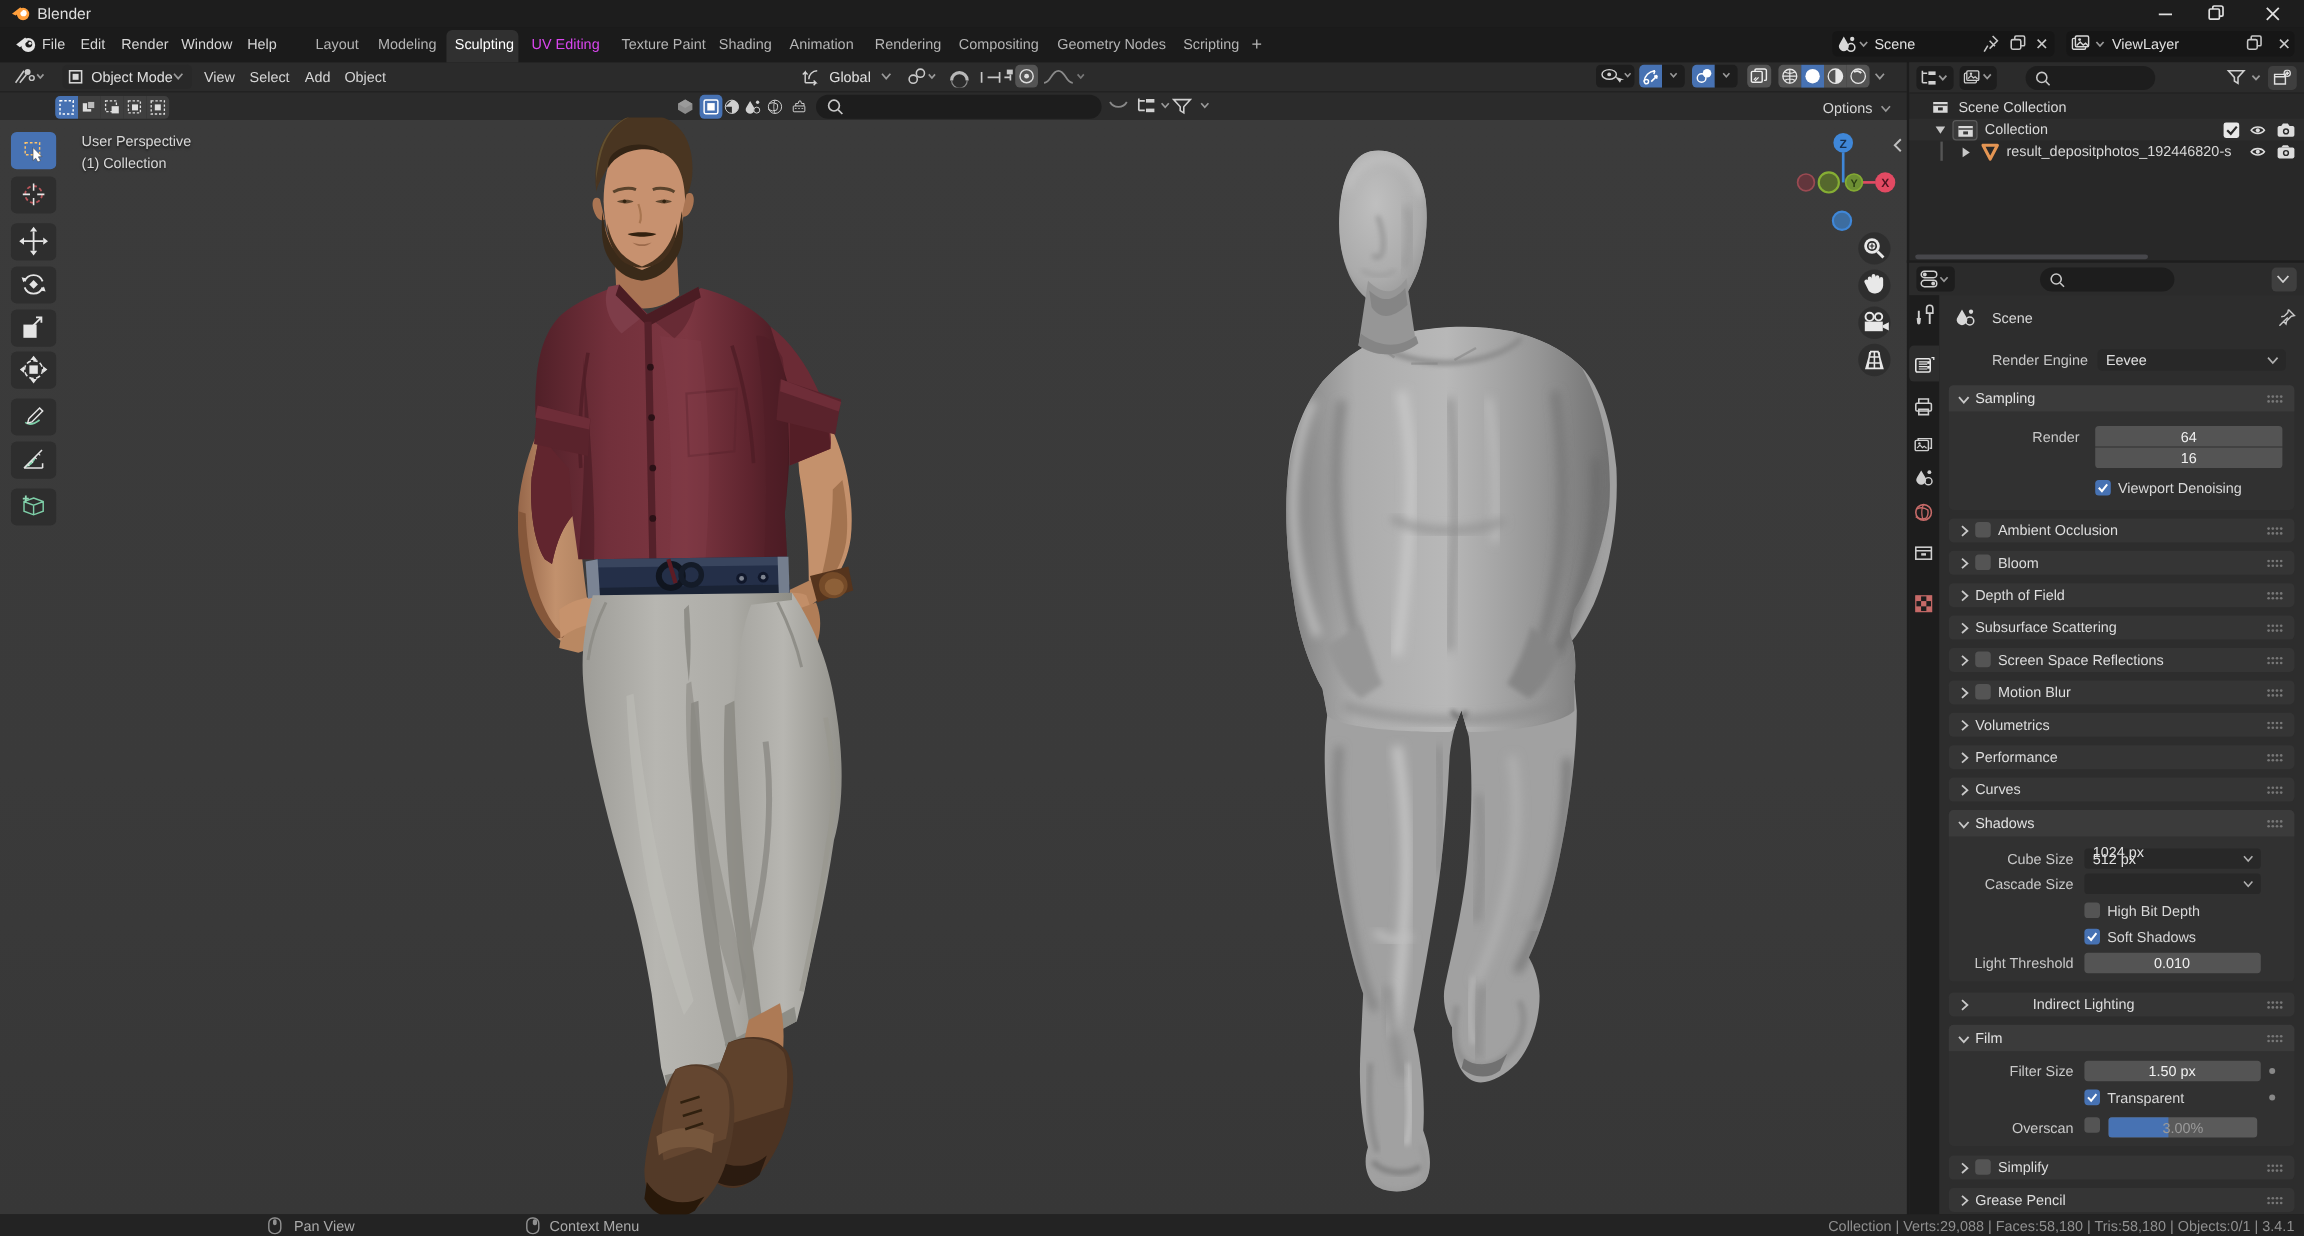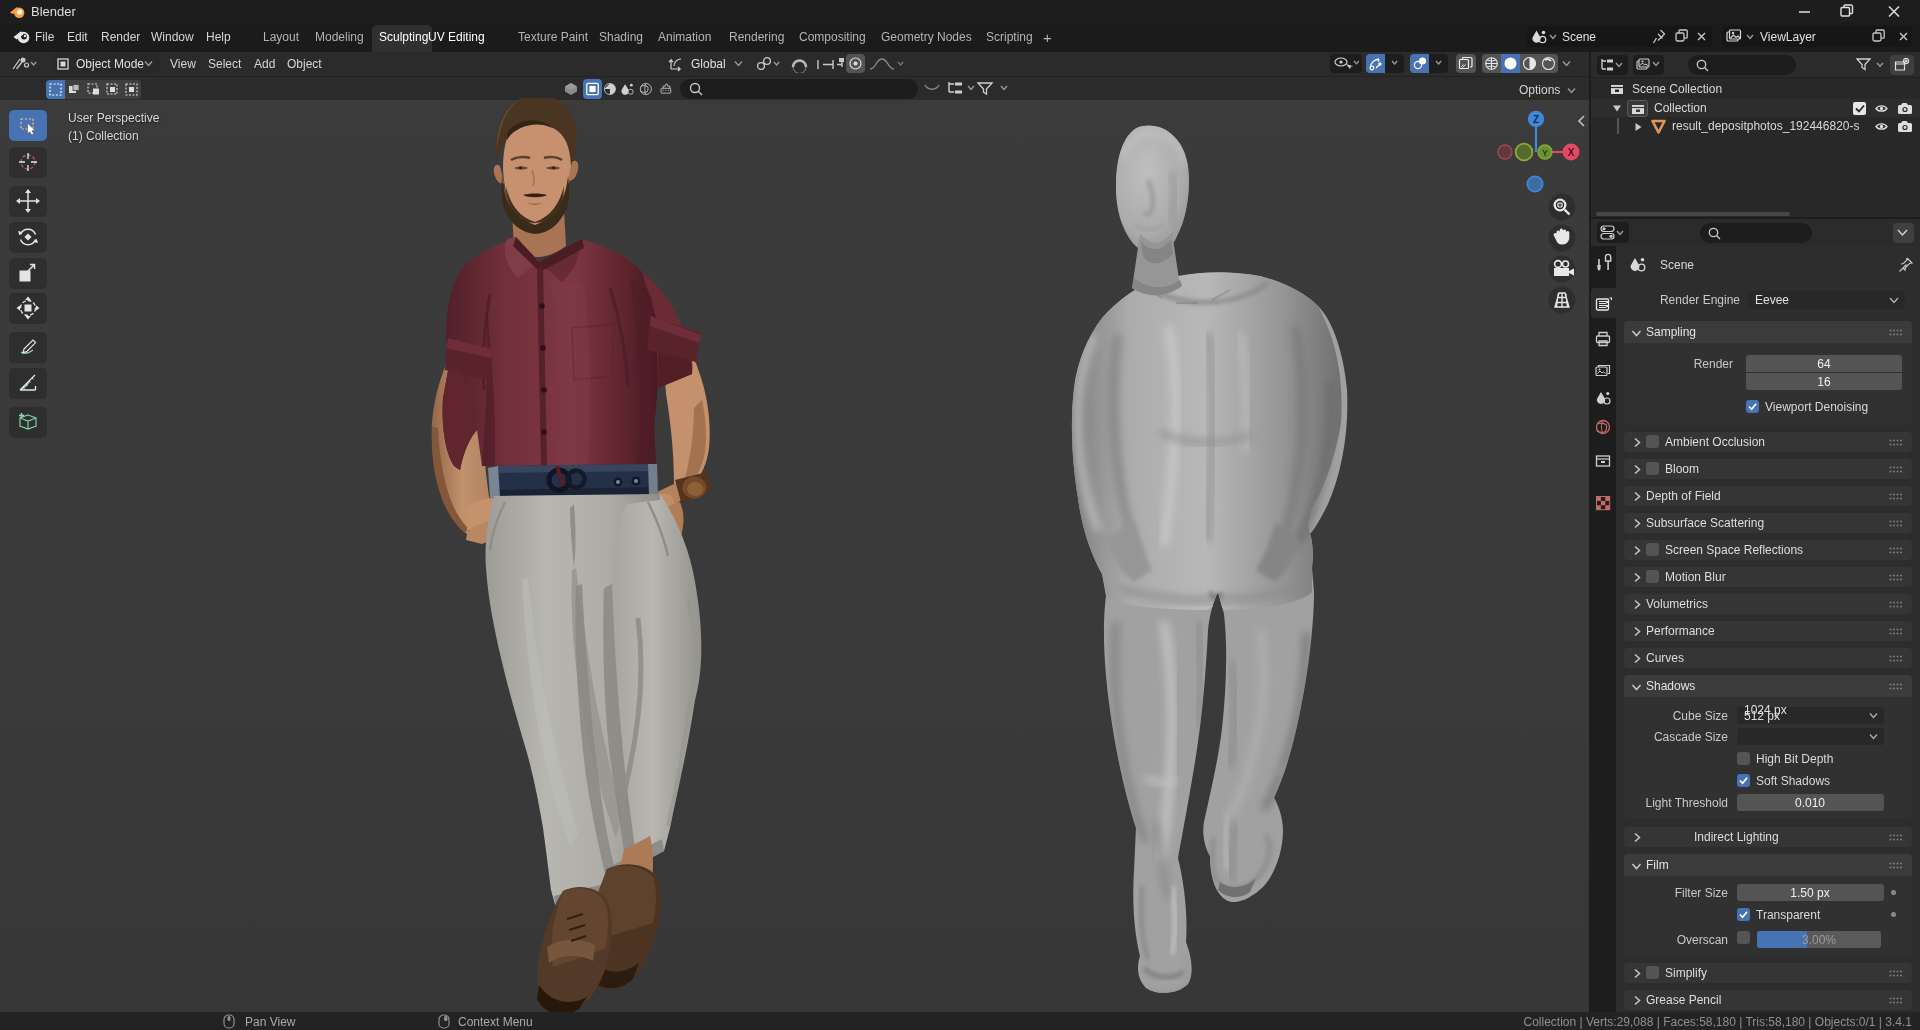--- a/index.html
+++ b/index.html
@@ -40,21 +40,21 @@
 <div class="abs txt" style="left:35px;top:30px;color:#d5d5d5;">File</div>
 <div class="abs txt" style="left:67px;top:30px;color:#d5d5d5;">Edit</div>
 <div class="abs txt" style="left:101px;top:30px;color:#d5d5d5;">Render</div>
 <div class="abs txt" style="left:151px;top:30px;color:#d5d5d5;">Window</div>
 <div class="abs txt" style="left:206px;top:30px;color:#d5d5d5;">Help</div>
 
 <div class="abs txt" style="left:263px;top:30px;color:#b4b4b4;">Layout</div>
 <div class="abs txt" style="left:315px;top:30px;color:#b4b4b4;">Modeling</div>
 <div class="abs" style="left:372px;top:25px;width:60px;height:27px;background:#303030;border-radius:5px 5px 0 0;"></div>
 <div class="abs txt" style="left:379px;top:30px;color:#ffffff;">Sculpting</div>
-<div class="abs txt" style="left:428px;top:30px;color:#ffffff;">UV Editing</div>
+<div class="abs txt" style="left:443px;top:30px;color:#d946ef;">UV Editing</div>
 <div class="abs txt" style="left:518px;top:30px;color:#b4b4b4;">Texture Paint</div>
 <div class="abs txt" style="left:599px;top:30px;color:#b4b4b4;">Shading</div>
 <div class="abs txt" style="left:658px;top:30px;color:#b4b4b4;">Animation</div>
 <div class="abs txt" style="left:729px;top:30px;color:#b4b4b4;">Rendering</div>
 <div class="abs txt" style="left:799px;top:30px;color:#b4b4b4;">Compositing</div>
 <div class="abs txt" style="left:881px;top:30px;color:#b4b4b4;">Geometry Nodes</div>
 <div class="abs txt" style="left:986px;top:30px;color:#b4b4b4;">Scripting</div>
 <div class="abs txt" style="left:1043px;top:29px;color:#b4b4b4;font-size:15px;">+</div>
 
 <div class="abs" style="left:1527px;top:26px;width:185px;height:21px;background:#161616;border-radius:4px;"></div>

